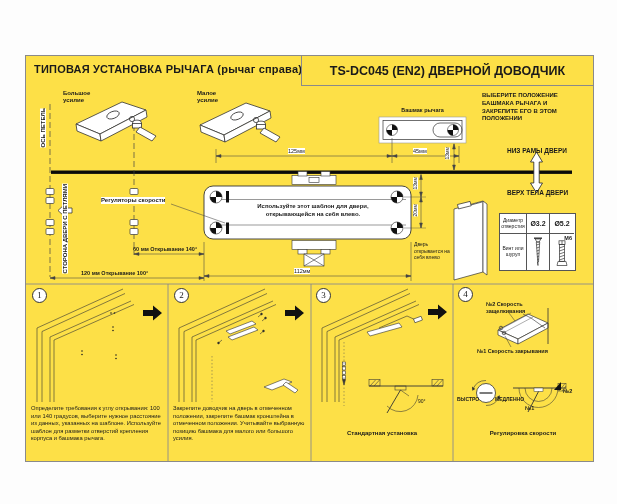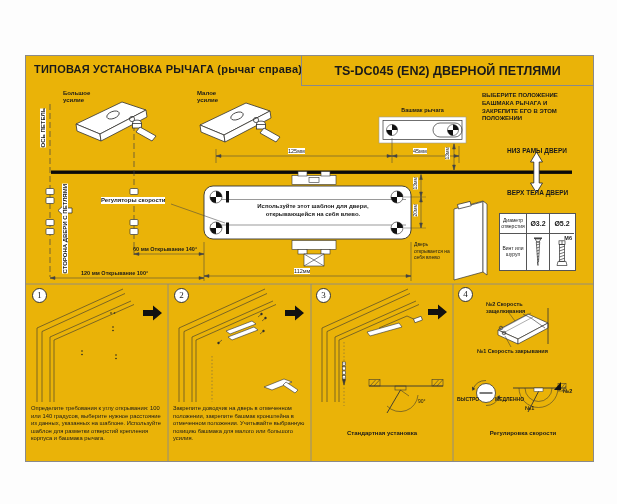--- a/index.html
+++ b/index.html
@@ -1,17 +1,17 @@
 <!DOCTYPE html>
 <html><head>
 <meta charset="utf-8">
 <style>
   html,body{margin:0;padding:0;background:#fff;}
   .page{position:relative;width:617px;height:504px;background:#fdfdfd;font-family:"Liberation Sans",sans-serif;color:#1a1a1a;overflow:hidden;}
-  .sheet{position:absolute;left:25px;top:55px;width:567px;height:405px;border:1px solid #8a8a8a;background:#eab308;}
+  .sheet{position:absolute;left:25px;top:55px;width:567px;height:405px;border:1px solid #8a8a8a;background:#fde047;}
   .sheet svg.art{position:absolute;left:0;top:0;}
   .lbl{position:absolute;line-height:1.15;}
   .b{font-weight:bold;}
   .c{text-align:center;}
   .nw{white-space:nowrap;}
   .vtext{position:absolute;writing-mode:vertical-rl;transform:rotate(180deg);line-height:1;background:#fff;}
   .f11{font-size:11px;letter-spacing:.2px;}
   .f12{font-size:12.5px;}
   .f7{font-size:7px;}
   .f65{font-size:6.5px;}
@@ -273,21 +273,21 @@
           <line x1="85.5" y1="107.5" x2="75" y2="128" stroke-width="0.9"></line>
           <path d="M66,104 A19.5,19.5 0 0 0 105,104" stroke-width="0.55"></path>
           <path d="M72,104 A13.5,13.5 0 0 0 99,104" stroke-width="0.55"></path>
           <polygon points="101,106 108,98 108,106" fill="#111" stroke="none"></polygon>
         </g>
       </g>
     </svg>
 
     <div class="lbl b f11" style="left:8px;top:7px;">ТИПОВАЯ УСТАНОВКА РЫЧАГА (рычаг справа)</div>
     <div class="title-box">
-      <span class="b f12">TS-DC045 (EN2) ДВЕРНОЙ ПЕТЛЯМИ</span>
+      <span class="b f12">TS-DC045 (EN2) ДВЕРНОЙ ДОВОДЧИК</span>
     </div>
 
     <div class="lbl b f6" style="left:37px;top:34px;width:45px;">Большое усилие</div>
     <div class="lbl b f6" style="left:171px;top:34px;width:40px;">Малое усилие</div>
 
     <div class="vtext b f6" style="left:14px;top:52px;">ОСЬ ПЕТЕЛЬ</div>
     <div class="vtext b f6" style="left:36px;top:128px;">СТОРОНА ДВЕРИ С ПЕТЛЯМИ</div>
 
     <div class="lbl b f6 nw" style="left:75px;top:141px;background:#fff;">Регуляторы скорости</div>
     <div class="lbl b f6 c" style="left:222px;top:147px;width:130px;line-height:1.25;">Используйте этот шаблон для двери, открывающейся на себя влево.</div>

